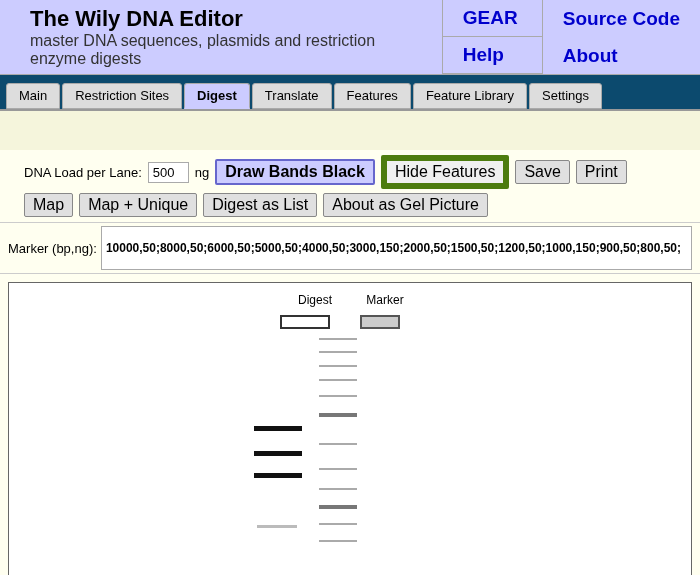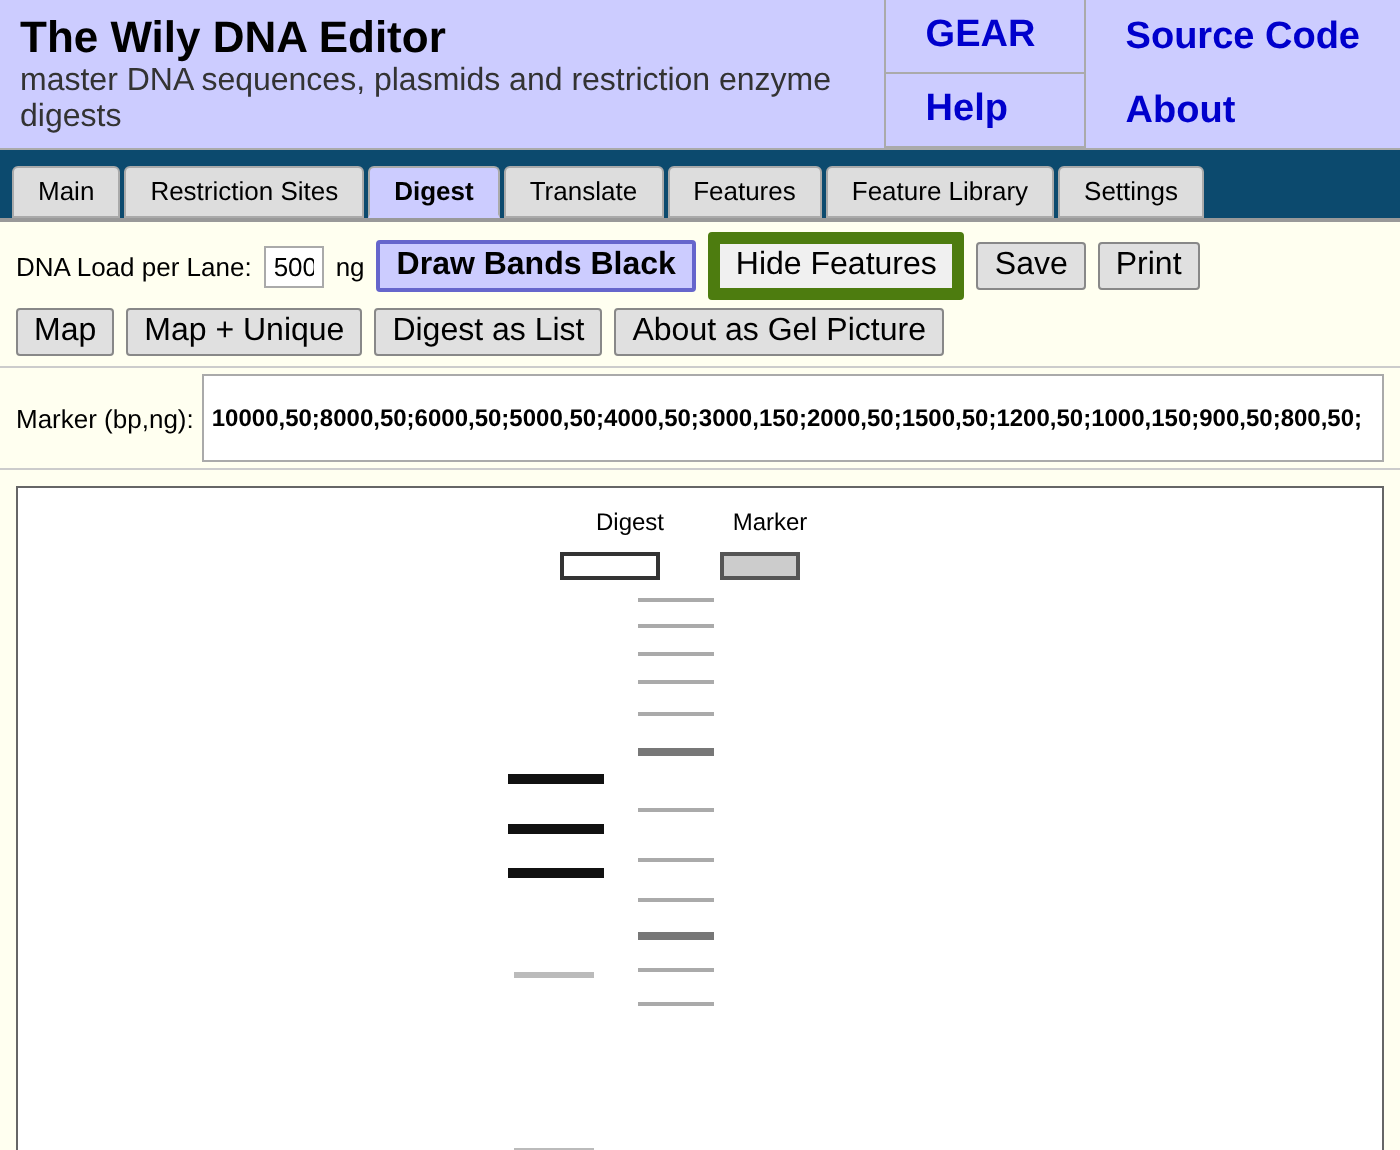--- a/index.html
+++ b/index.html
@@ -13,20 +13,21 @@
 
     
     .header {
       display: flex;
       background: #ccccff;
       border-bottom: 1px solid #aaa;
     }
     .header-left {
       flex: 1;
       padding: 6px 10px;
+      margin-left: 20px;
     }
     .header-title {
       font-size: 22px;
       font-weight: bold;
       color: #000;
     }
     .header-subtitle {
       font-size: 16px;
       color: #333;
     }
@@ -73,35 +74,36 @@
     }
     .nav-tab.active {
       background: #ccccff;
       border-bottom: 2px solid #ccccff;
       font-weight: bold;
     }
 
     
     .toolbar {
       background: #fffff0;
-      padding: 5px 8px;
+      padding: 5px 24px;
       border-bottom: 1px solid #ccc;
+      margin-top: 39px;
     }
     .toolbar-row {
       display: flex;
       align-items: center;
       gap: 6px;
       margin-bottom: 4px;
     }
     .toolbar-row:last-child { margin-bottom: 0; }
     .label-text {
       font-size: 13px;
     }
     .input-small {
-      width: 30px;
+      width: 41px;
       border: 1px solid #aaa;
       padding: 2px 4px;
       font-size: 13px;
     }
     .btn {
       padding: 2px 8px;
       border: 1px solid #888;
       background: #e0e0e0;
       cursor: pointer;
       font-size: 16px;

